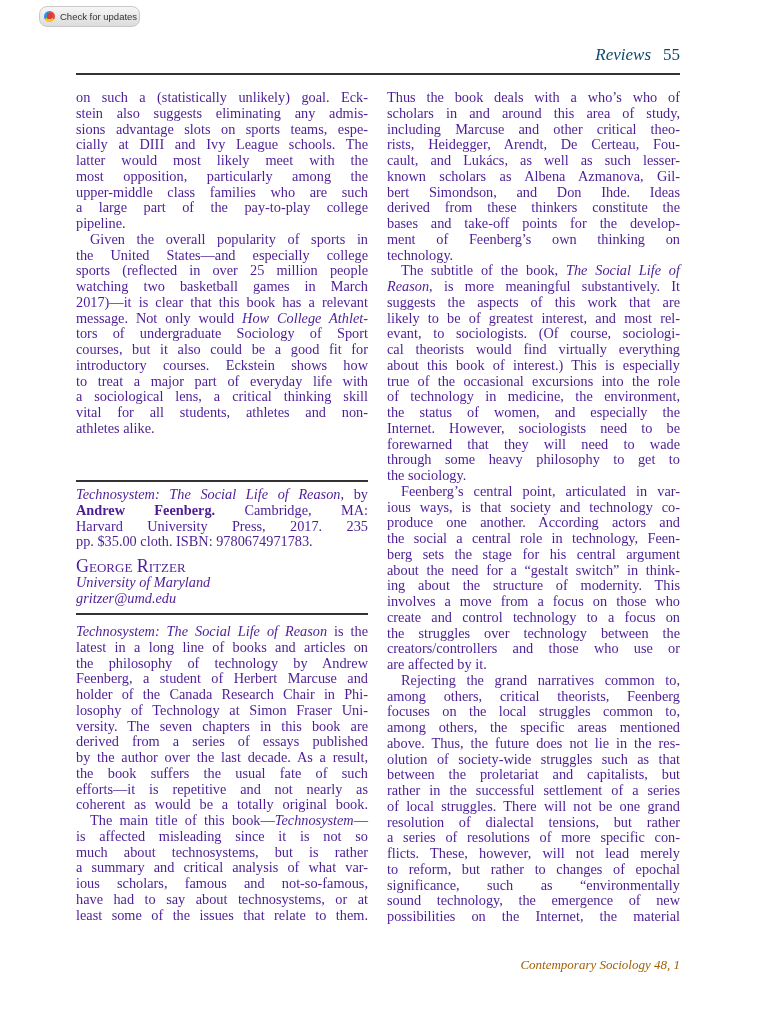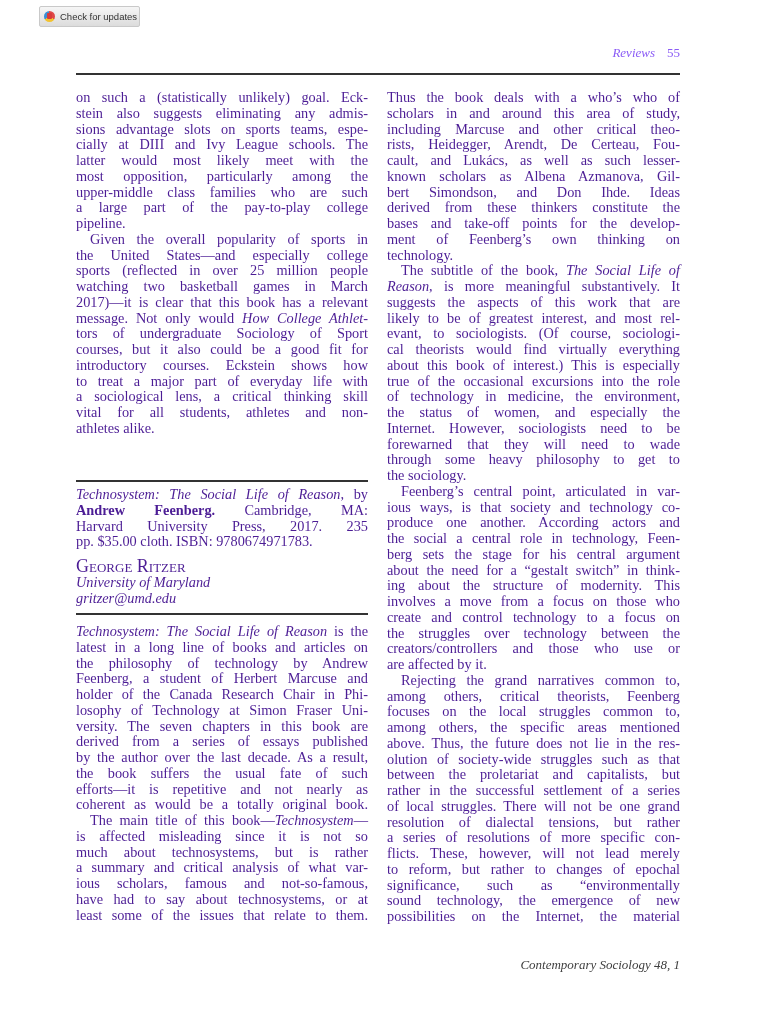--- a/index.html
+++ b/index.html
@@ -2,48 +2,48 @@
 <html><head>
 <meta charset="utf-8">
 <style>
   html, body { margin:0; padding:0; }
   body {
     width:768px; height:1024px; background:#ffffff; position:relative; overflow:hidden;
     font-family: "DejaVu Serif", "Liberation Serif", serif; color:#222;
   }
   .badge {
     position:absolute; left:39px; top:6px; width:101px; height:21px;
-    background:linear-gradient(#f6f6f6,#dcdcdc); border:1px solid #c9c9c9; border-radius:2px;
+    background:linear-gradient(#f6f6f6,#dcdcdc); border:1px solid #c9c9c9; border-radius:8px;
     box-sizing:border-box; display:flex; align-items:center; padding-left:4px;
     font-family:"Liberation Sans", sans-serif; font-size:9.5px; color:#333;
   }
   .badge .ic {
     width:11px; height:11px; border-radius:50%; margin-right:5px;
     background:conic-gradient(#e04848 0 120deg,#f2c230 120deg 240deg,#3a8fd6 240deg 360deg);
     position:relative;
   }
   .badge .ic::after {
     content:""; position:absolute; left:3px; top:2px; width:5px; height:6px; background:#d83b3b; border-radius:1px;
   }
   .running {
     position:absolute; right:88px; top:45px; font-family:"Liberation Serif", serif;
-    font-style:italic; font-size:13px; color:#8b5cf6;
+    font-style:italic; font-size:17px; color:#0c4a6e;
   }
   .running .pg { font-style:normal; margin-left:12px; }
   .rule { position:absolute; background:#333; height:2px; }
   .col { position:absolute; font-family:"Liberation Serif", serif; font-size:14.3px; line-height:15.75px; color:#4c1d95; }
   .col .ln { display:block; text-align:justify; text-align-last:justify; white-space:nowrap; height:15.75px; }
   .col .ln.last { text-align-last:left; }
   .col .ln.ind { text-indent:14px; }
   .ln i { font-style:italic; }
   .ln b { font-weight:bold; }
   .sc { font-variant:small-caps; font-size:18px; }
   .footer {
     position:absolute; right:88px; top:957px; font-family:"Liberation Serif", serif;
-    font-style:italic; font-size:13px; color:#404040;
+    font-style:italic; font-size:13px; color:#a16207;
   }
 </style>
 </head>
 <body>
 
 <div class="badge">
   <span class="ic"></span>
   <span>Check for updates</span>
 </div>
 

